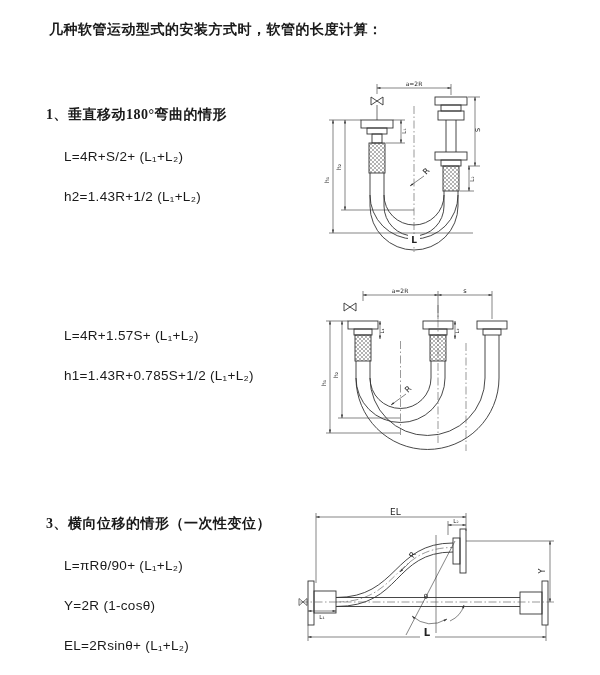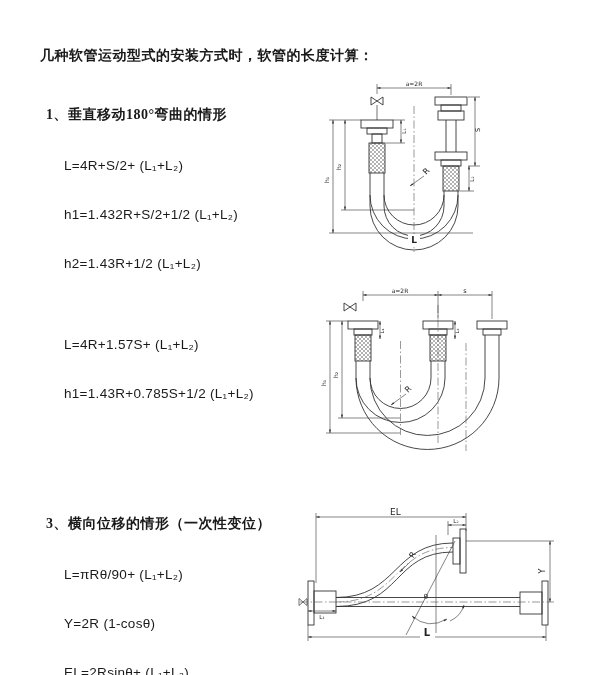--- a/index.html
+++ b/index.html
@@ -1,38 +1,37 @@
 <!DOCTYPE html>
 <html><head>
 <meta charset="utf-8">
 <style>
   html,body{margin:0;padding:0;}
   body{
     width:600px;height:675px;background:#ffffff;position:relative;overflow:hidden;
     font-family:"Liberation Sans","DejaVu Sans",sans-serif;color:#1a1a1a;
   }
-  .title{position:absolute;left:40px;top:21px;font-size:14px;font-weight:700;letter-spacing:.5px;margin-top:26px;}
+  .title{position:absolute;left:49px;top:21px;font-size:14px;font-weight:700;letter-spacing:.5px;}
   .section{position:absolute;left:46px;}
   .heading{font-size:14px;font-weight:700;letter-spacing:.5px;font-family:Liberation Serif, serif;}
-  .formula{font-size:13.5px;margin:34px 0 0 18px;white-space:pre;letter-spacing:.3px;}
+  .formula{font-size:13.5px;margin:25px 0 0 18px;white-space:pre;letter-spacing:.3px;}
   .diag{position:absolute;}
   svg text{font-family:"DejaVu Sans","Liberation Sans",sans-serif;fill:#222;stroke:none;}
   .thin{stroke:#333;stroke-width:.6;fill:none;}
   .draw{stroke:#333;stroke-width:.9;fill:none;}
   .cline{stroke:#555;stroke-width:.6;fill:none;stroke-dasharray:8 2.5 1.5 2.5;}
 </style>
 </head>
 <body>
 
 <div class="title">几种软管运动型式的安装方式时，软管的长度计算：</div>
 
 <div class="section" style="top:106px">
   <div class="heading">1、垂直移动180°弯曲的情形</div>
   <div class="formula">L=4R+S/2+ (L₁+L₂)</div>
-  <div class="formula">h1=1.432R+S/2+1/2 (L₁+L₂)</div>
   <div class="formula">h2=1.43R+1/2 (L₁+L₂)</div>
 </div>
 
 <div class="section" style="top:303px">
   <div class="formula">L=4R+1.57S+ (L₁+L₂)</div>
   <div class="formula">h1=1.43R+0.785S+1/2 (L₁+L₂)</div>
 </div>
 
 <div class="section" style="top:515px">
   <div class="heading">3、横向位移的情形（一次性变位）</div>

